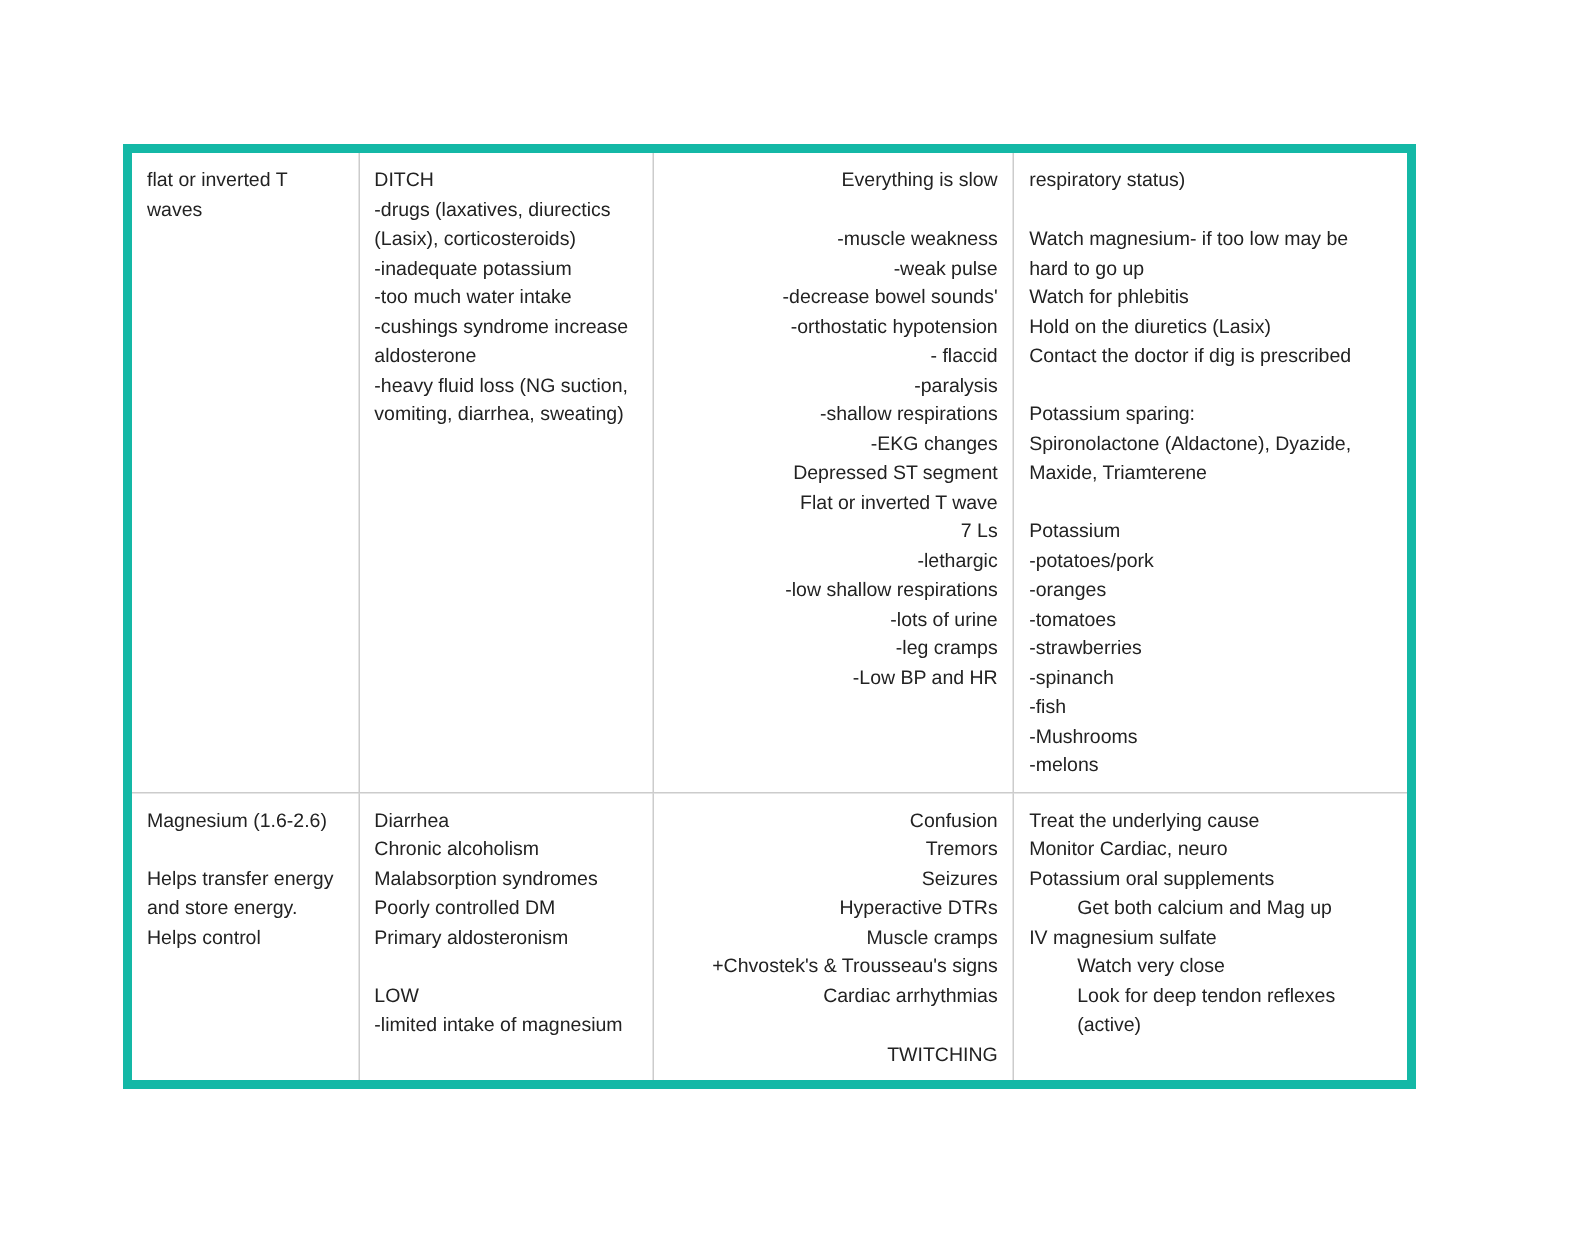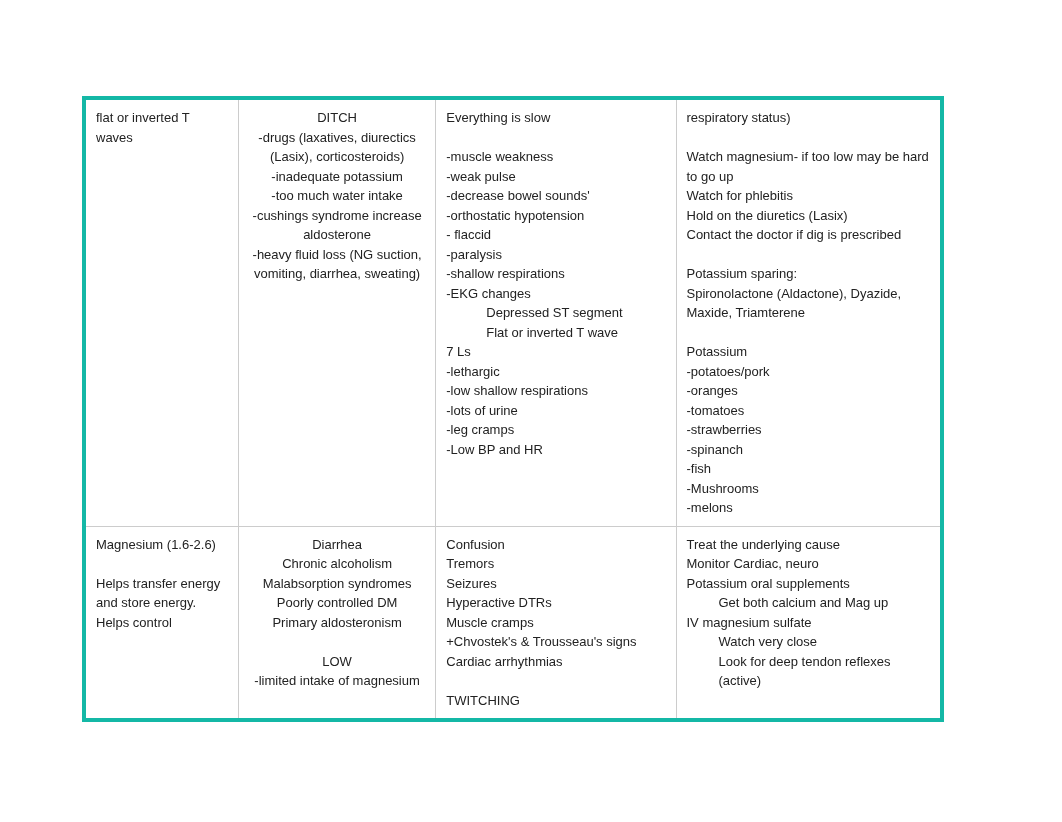--- a/index.html
+++ b/index.html
@@ -22,32 +22,32 @@
     }
     .table-wrapper {
       position: absolute;
       top: 96px;
       left: 82px;
       width: 862px;
     }
     table {
       width: 100%;
       border-collapse: collapse;
-      border: 4px solid #14b8a6;
+      border: 6px solid #14b8a6;
     }
     td {
       border: 1px solid #ccc;
       vertical-align: top;
       padding: 8px 10px;
       line-height: 1.5;
       font-size: 13px;
     }
     .col1 { width: 18%; }
-    .col2 { width: 23%; text-align: center; }
-    .col3 { width: 28%; }
+    .col2 { width: 23%; }
+    .col3 { width: 28%; text-align: right; }
     .col4 { width: 31%; margin-top: 23px; }
   </style>
 </head>
 <body>
 
 <div class="page-container">
   <div class="table-wrapper">
     <table>
       <tbody id="table-body">
       <tr>

